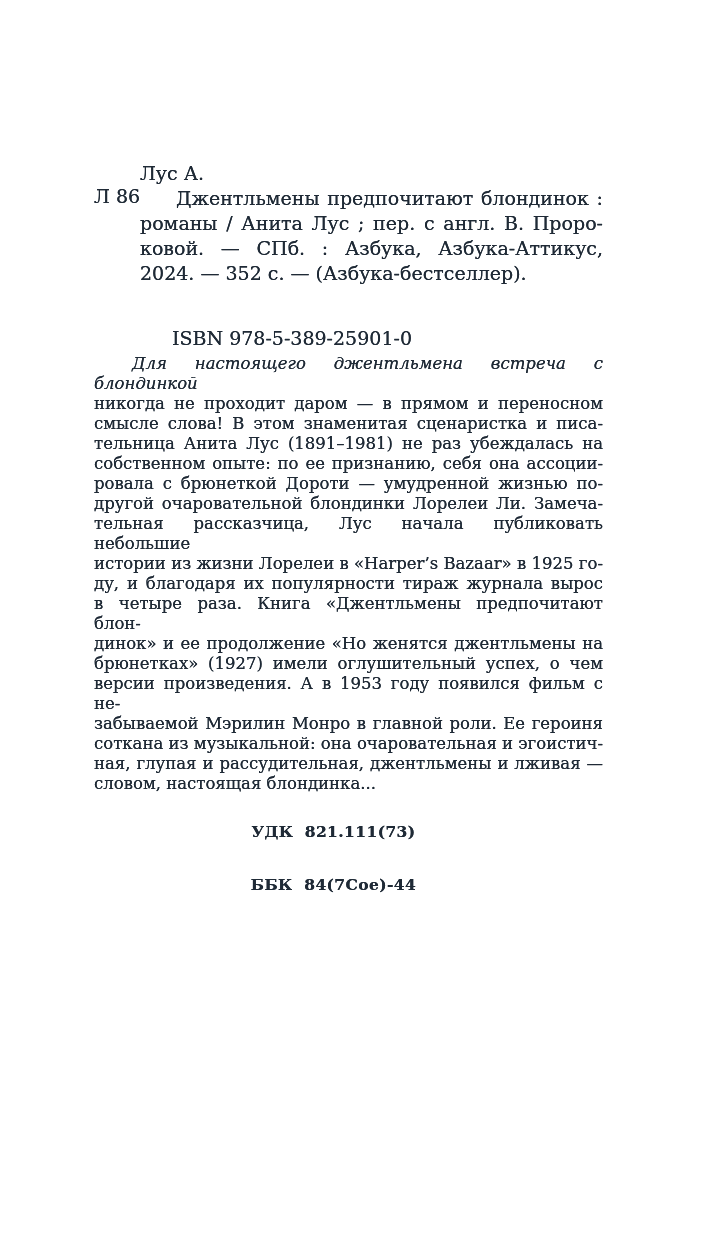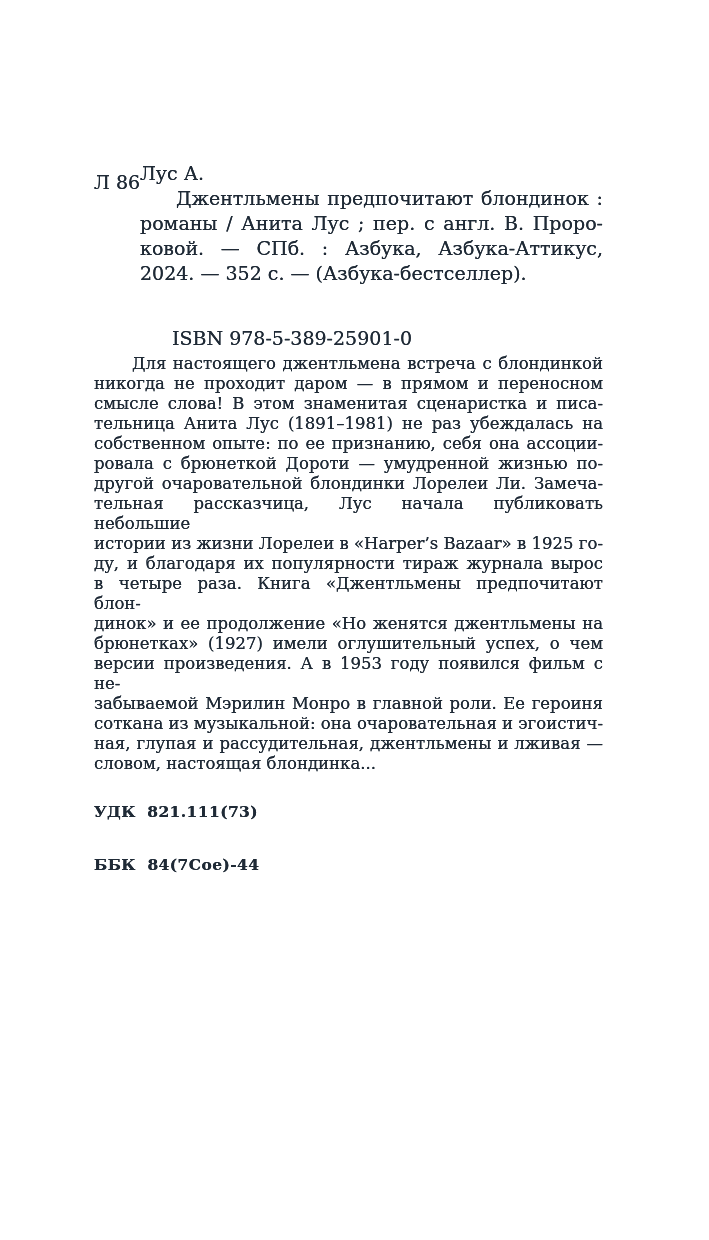--- a/index.html
+++ b/index.html
@@ -29,21 +29,21 @@
     margin-left: 46px;
     font-size: 19px;
     line-height: 25px;
   }
   .author-line {
     white-space: pre;
   }
   .author-sign {
     position: absolute;
     left: -46px;
-    top: 9px;
+    top: 23px;
     white-space: pre;
   }
   .bib-first {
     text-indent: 36px;
   }
   .isbn-line {
     text-indent: 32px;
     margin-top: 40px;
   }
   .just {
@@ -52,26 +52,27 @@
     -moz-text-align-last: justify;
   }
   
   .annotation {
     margin-top: 3px;
     font-size: 16.5px;
     line-height: 20px;
   }
   .ann-first {
     text-indent: 38px;
+    font-style: italic;
   }
   
   .codes {
     margin-top: -6px;
     padding-right: 30px;
-    text-align: left;
+    text-align: center;
     font-weight: bold;
     font-size: 15.5px;
     line-height: 17.5px;
     white-space: pre;
     letter-spacing: 0.4px;
   }
 </style>
 </head>
 <body>
 

